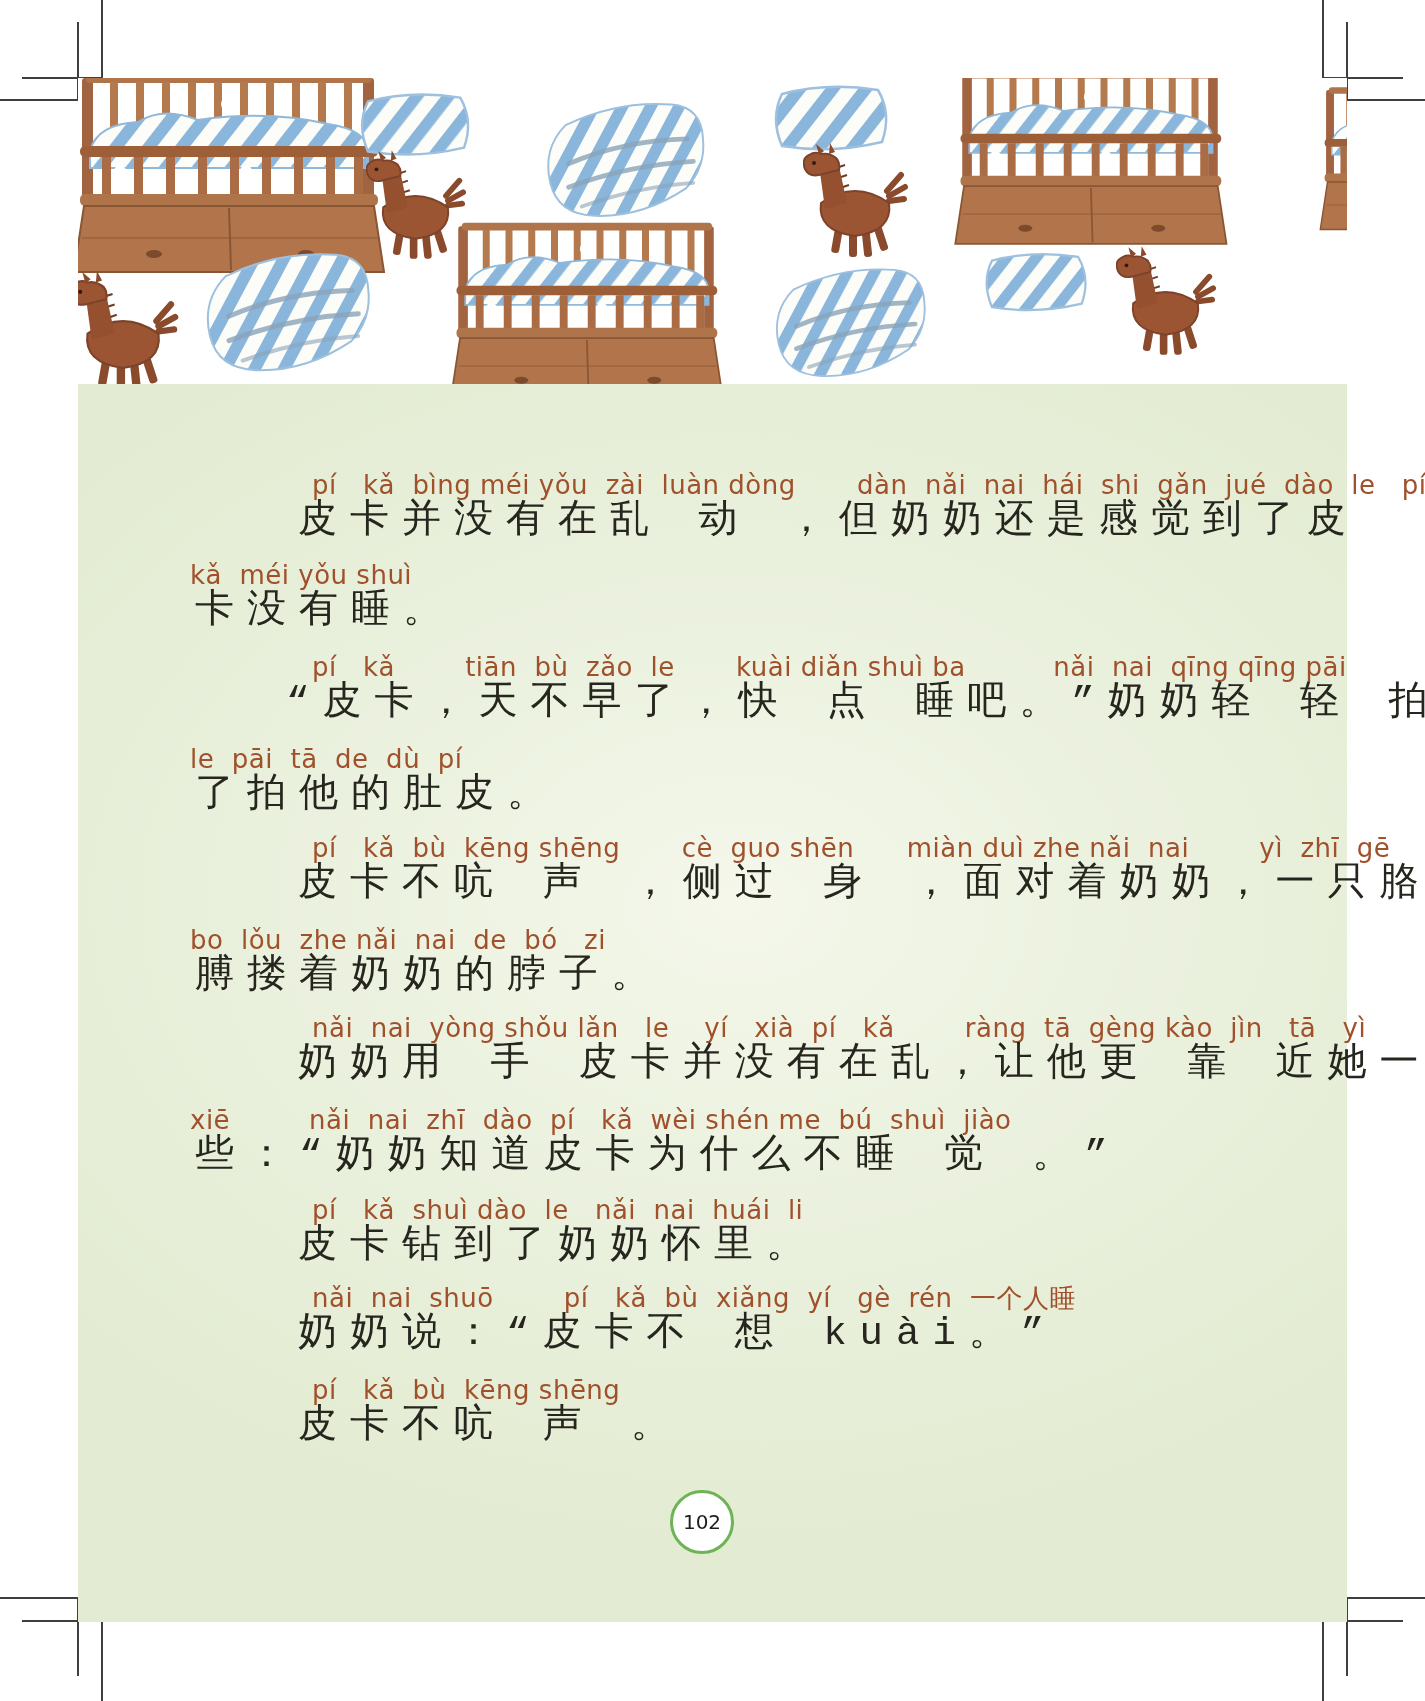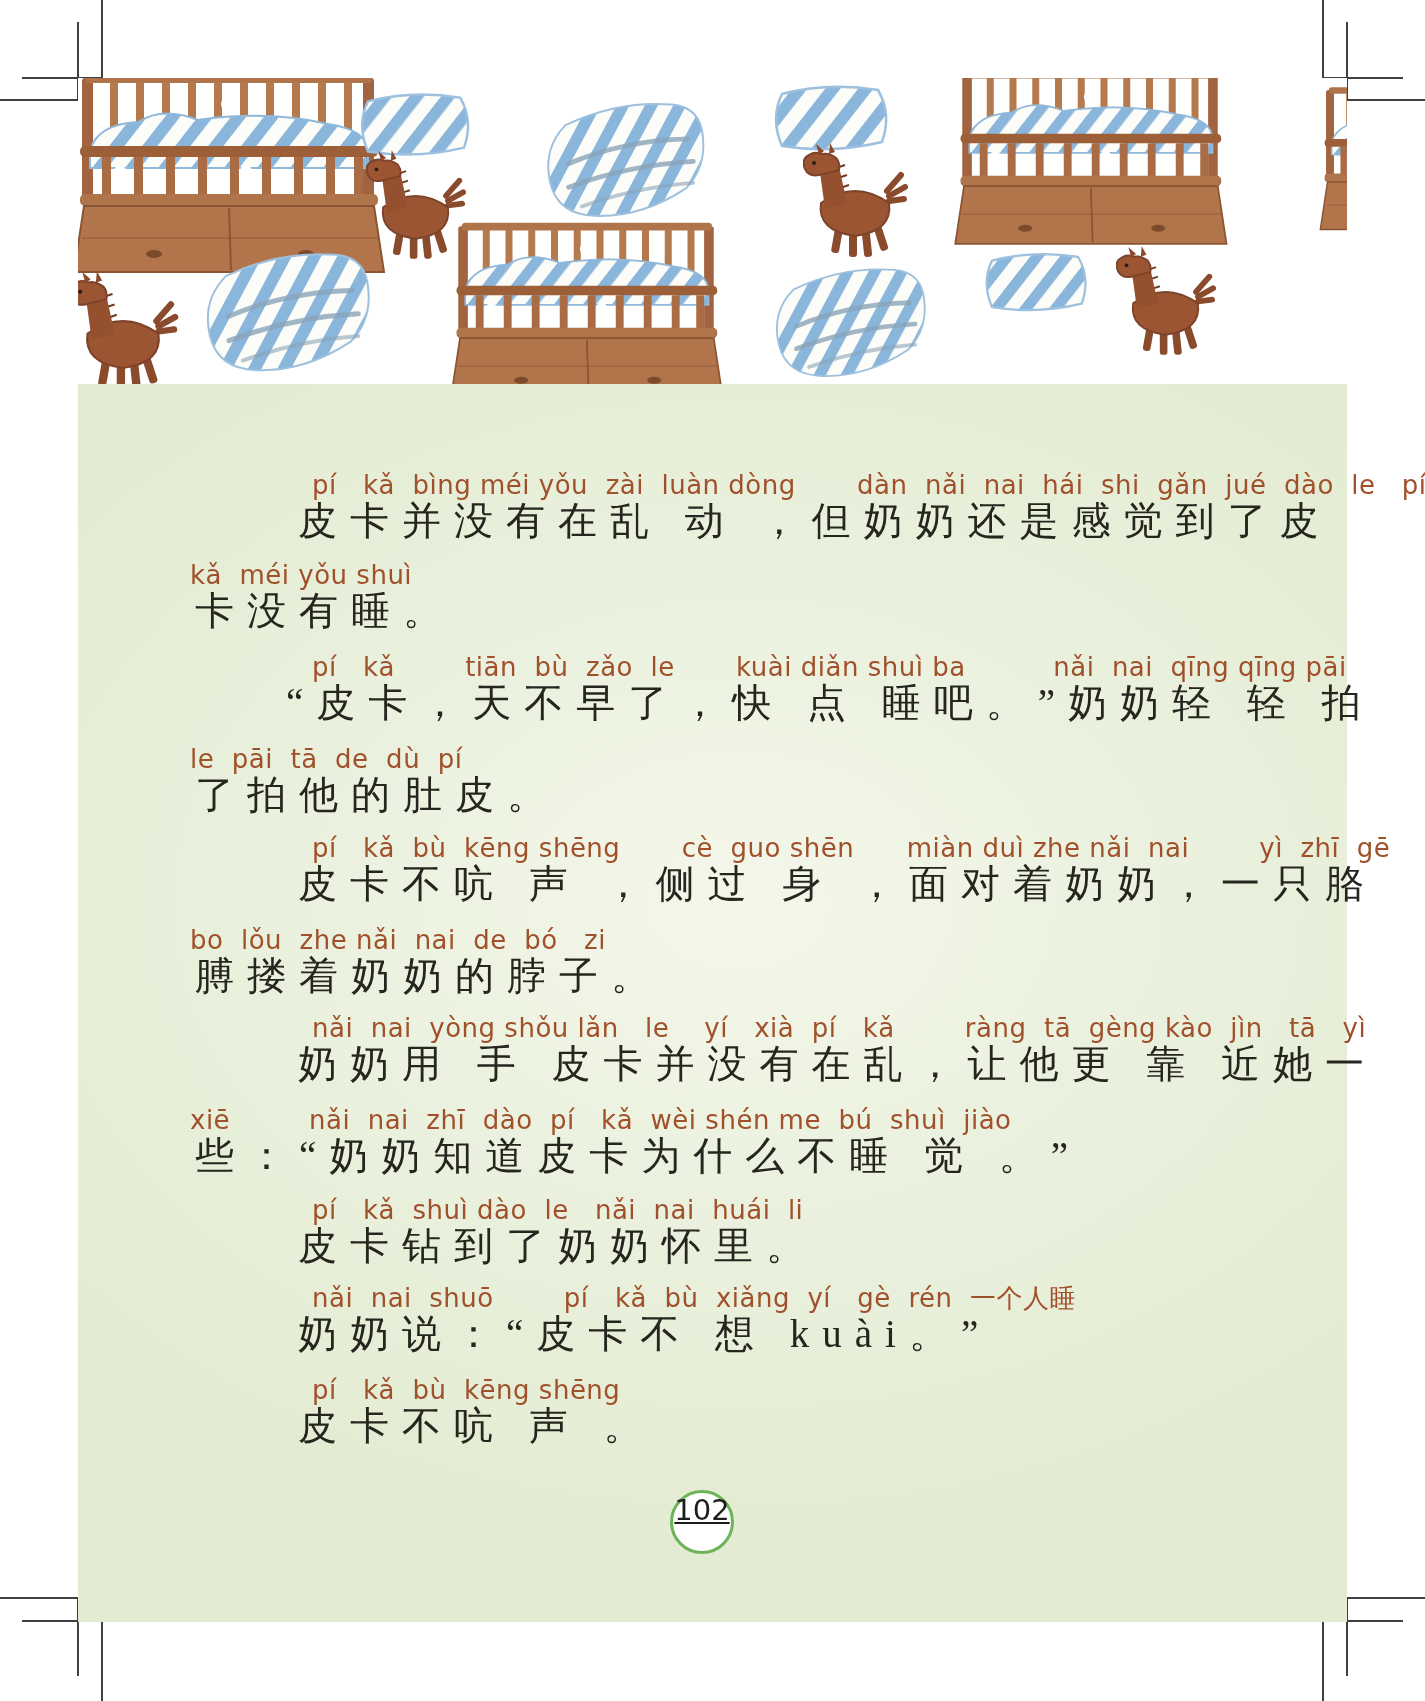--- a/index.html
+++ b/index.html
@@ -11,28 +11,28 @@
   .page{position:absolute;left:78px;top:78px;width:1269px;height:1544px;background:#ffffff;}
   .header{position:relative;width:1269px;height:306px;background:#ffffff;overflow:hidden;}
   .content{position:relative;width:1269px;height:1238px;
            background:radial-gradient(ellipse 900px 650px at 52% 42%, #f4f7ea 0%, #e9f0dc 55%, #e3ecd2 100%);}
   
   .pair{position:absolute;left:0;top:0;width:1269px;}
   .pinyin{position:absolute;left:112px;top:0;white-space:pre;
           font-family:"DejaVu Sans",sans-serif;font-size:26px;line-height:26px;
           color:#a0512b;letter-spacing:0.5px;}
   .hanzi{position:absolute;left:117px;top:27px;white-space:pre;
-         font-family:Liberation Serif, serif;font-size:39px;line-height:44px;
+         font-family:Liberation Mono, monospace;font-size:39px;line-height:44px;
          color:#26261e;letter-spacing:13px;}
   .pair.indent .pinyin{left:234px;}
   .pair.indent .hanzi{left:220px;}
   
   .badge{position:absolute;left:592px;top:1106px;width:58px;height:58px;border-radius:50%;
-         background:#ffffff;border:3px solid #6db457;display:flex;justify-content:center;
-         font-family:"DejaVu Sans",sans-serif;font-size:29px;color:#1d1d1d;text-decoration:underline;}
+         background:#ffffff;border:3px solid #6db457;display:flex;align-items:center;justify-content:center;
+         font-family:"DejaVu Sans",sans-serif;font-size:20px;color:#1d1d1d;}
 </style>
 </head>
 <body>
 
 <div class="canvas">
 
   <div>
     <div class="crop" style="left:101px;top:0;width:2px;height:79px"></div>
     <div class="crop" style="left:22px;top:77px;width:81px;height:2px"></div>
     <div class="crop" style="left:77px;top:22px;width:2px;height:79px"></div>

